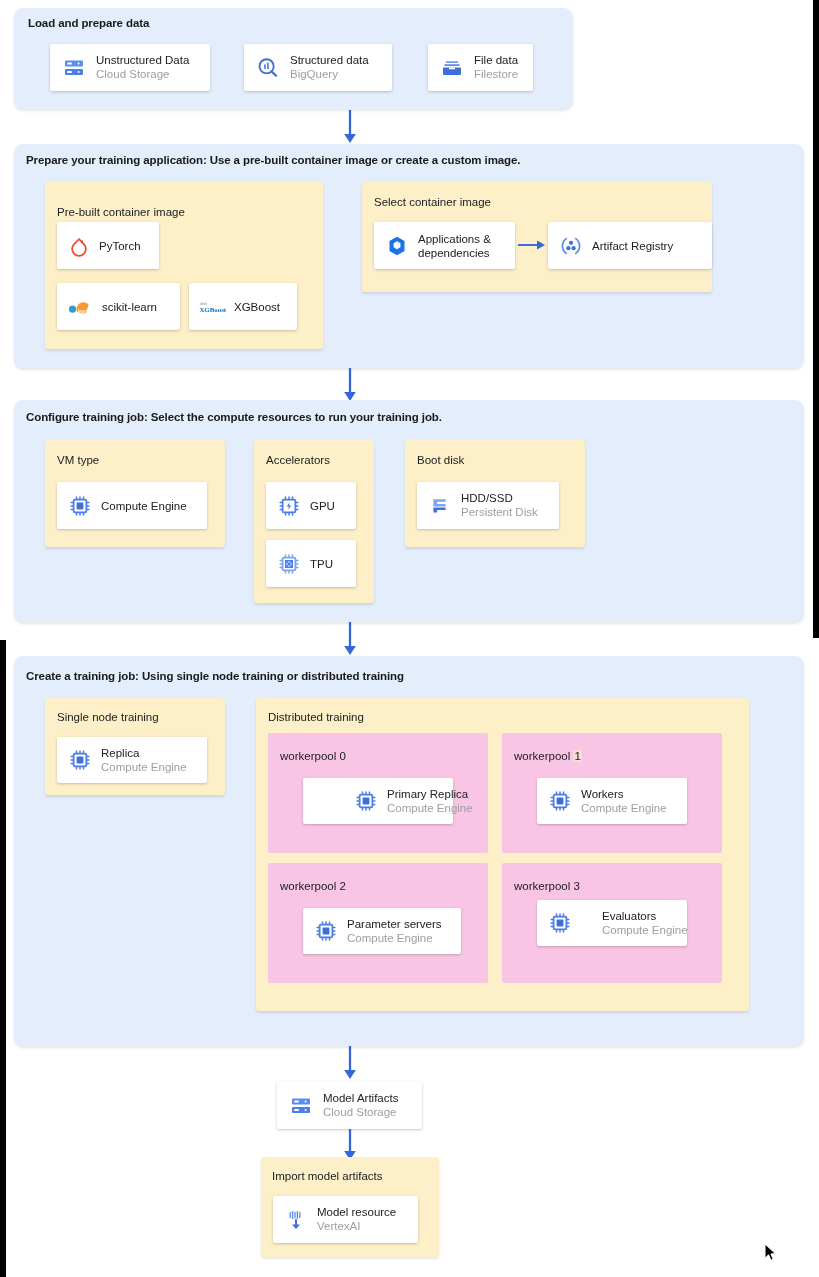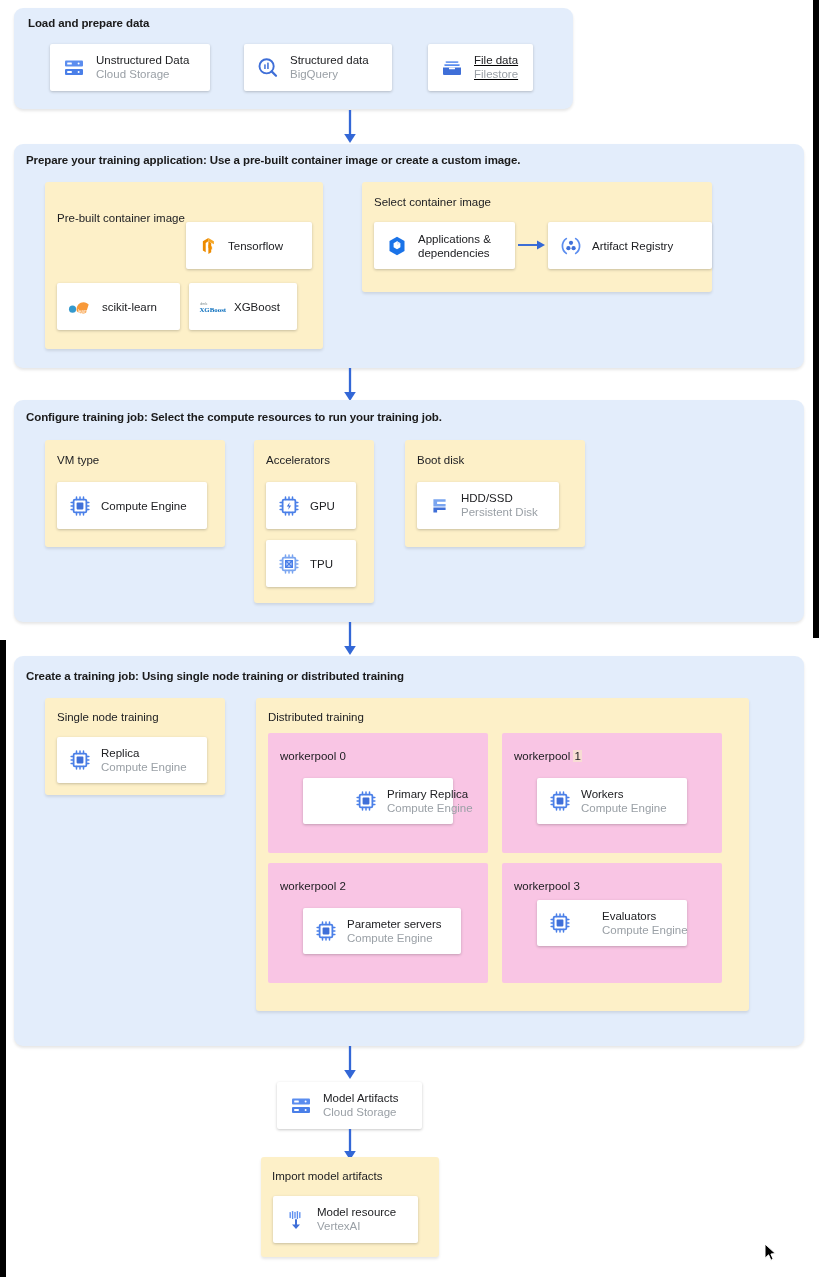--- a/index.html
+++ b/index.html
@@ -128,21 +128,21 @@
         <rect x="11.2" y="6.6" width="1.5" height="6.4" fill="#3f6fd8"></rect>
         <line x1="15.6" y1="15.4" x2="20" y2="19.8" stroke="#3f6fd8" stroke-width="2.2" stroke-linecap="round"></line>
       </svg>
     </span>
     <span class="txt" style="margin-left:10px;">
       <span class="t1">Structured data</span>
       <span class="t2">BigQuery</span>
     </span>
   </div>
 
-  <div class="card" style="left:428px;top:44px;width:105px;height:47px;text-decoration:underline;">
+  <div class="card" style="left:428px;top:44px;width:105px;height:47px;">
     <span class="ico" style="margin-left:12px;width:24px;height:24px;">
       <svg width="24" height="24" viewBox="0 0 24 24">
         <rect x="5.5" y="5.2" width="13" height="1.7" rx=".8" fill="#6f9bf0"></rect>
         <rect x="4.2" y="8.2" width="15.6" height="1.7" rx=".8" fill="#5b8def"></rect>
         <path d="M3 11.4h18v6.6a1 1 0 0 1-1 1H4a1 1 0 0 1-1-1z" fill="#3f6fd8"></path>
         <rect x="9" y="11.4" width="6" height="1.9" rx=".6" fill="#fff"></rect>
       </svg>
     </span>
     <span class="txt" style="margin-left:10px;">
       <span class="t1">File data</span>
@@ -154,36 +154,34 @@
     <svg width="24" height="34" viewBox="0 0 24 34">
       <line x1="12" y1="0" x2="12" y2="25" stroke="#3367d6" stroke-width="2.3"></line>
       <path d="M12 33 L6.2 24 L17.8 24 Z" fill="#3367d6"></path>
     </svg>
   </div>
 
   <div class="panel" style="left:14px;top:144px;width:790px;height:224px;"></div>
   <div class="panel-title" style="left:26px;top:154px;">Prepare your training application: Use a pre-built container image or create a custom image.</div>
 
   <div class="group" style="left:45px;top:182px;width:278px;height:167px;"></div>
-  <div class="group-title" style="left:57px;top:212px;">Pre-built container image</div>
-
-
-  <div class="card" style="left:186px;top:222px;width:126px;height:47px;">
+  <div class="group-title" style="left:57px;top:206px;">Pre-built container image</div>
+
+  <div class="card" style="left:57px;top:222px;width:102px;height:47px;">
     <span class="ico" style="margin-left:11px;width:22px;height:22px;">
       <svg width="22" height="22" viewBox="0 0 24 24">
-        <path d="M12.4 3.3 L18.4 6.7 v3.4 l-6-3.4 z" fill="#f6a623"></path>
-        <path d="M12.4 3.3 L6.4 6.7 v10.2 l3.1 1.8 V8.6 l2.9 -1.7 z" fill="#ed8b00"></path>
-        <path d="M12.4 10.4 l4.1 2.3 v3.4 l-4.1 -2.3 z" fill="#f6a623"></path>
-        <path d="M12.4 6.9 v13.8 l3.1 -1.8 V8.7 z" fill="#ed8b00"></path>
-      </svg>
-    </span>
-    <span class="txt" style="margin-left:9px;">
-      <span class="t1only">Tensorflow</span>
-    </span>
-  </div>
+        <path d="M12 4.6 L17.3 9.9 a7.5 7.5 0 1 1 -10.6 0 Z" fill="none" stroke="#ee4c2c" stroke-width="1.9"></path>
+        <circle cx="15.1" cy="7.2" r="1.35" fill="#ee4c2c"></circle>
+      </svg>
+    </span>
+    <span class="txt" style="margin-left:9px;">
+      <span class="t1only">PyTorch</span>
+    </span>
+  </div>
+
 
   <div class="card" style="left:57px;top:283px;width:123px;height:47px;">
     <span class="ico" style="margin-left:10px;width:26px;height:22px;">
       <svg width="26" height="22" viewBox="0 0 30 24">
         <circle cx="6.4" cy="14.5" r="4.1" fill="#3499cd"></circle>
         <path d="M11 15.2c0-5.2 3.6-8.8 8-8.8 2.6 0 4.7 1.1 6 2.8l-3 9.4c-1 .6-2 .8-3.2.8-4.4 0-7.8-1.6-7.8-4.2z" fill="#f89939"></path>
         <path d="M11.5 16.3h10.6v2.5H11.5z" fill="#fff" opacity=".0"></path>
         <text x="12.4" y="18.6" font-size="5.4" fill="#ffffff" font-family="'Liberation Sans',sans-serif">learn</text>
       </svg>
     </span>

